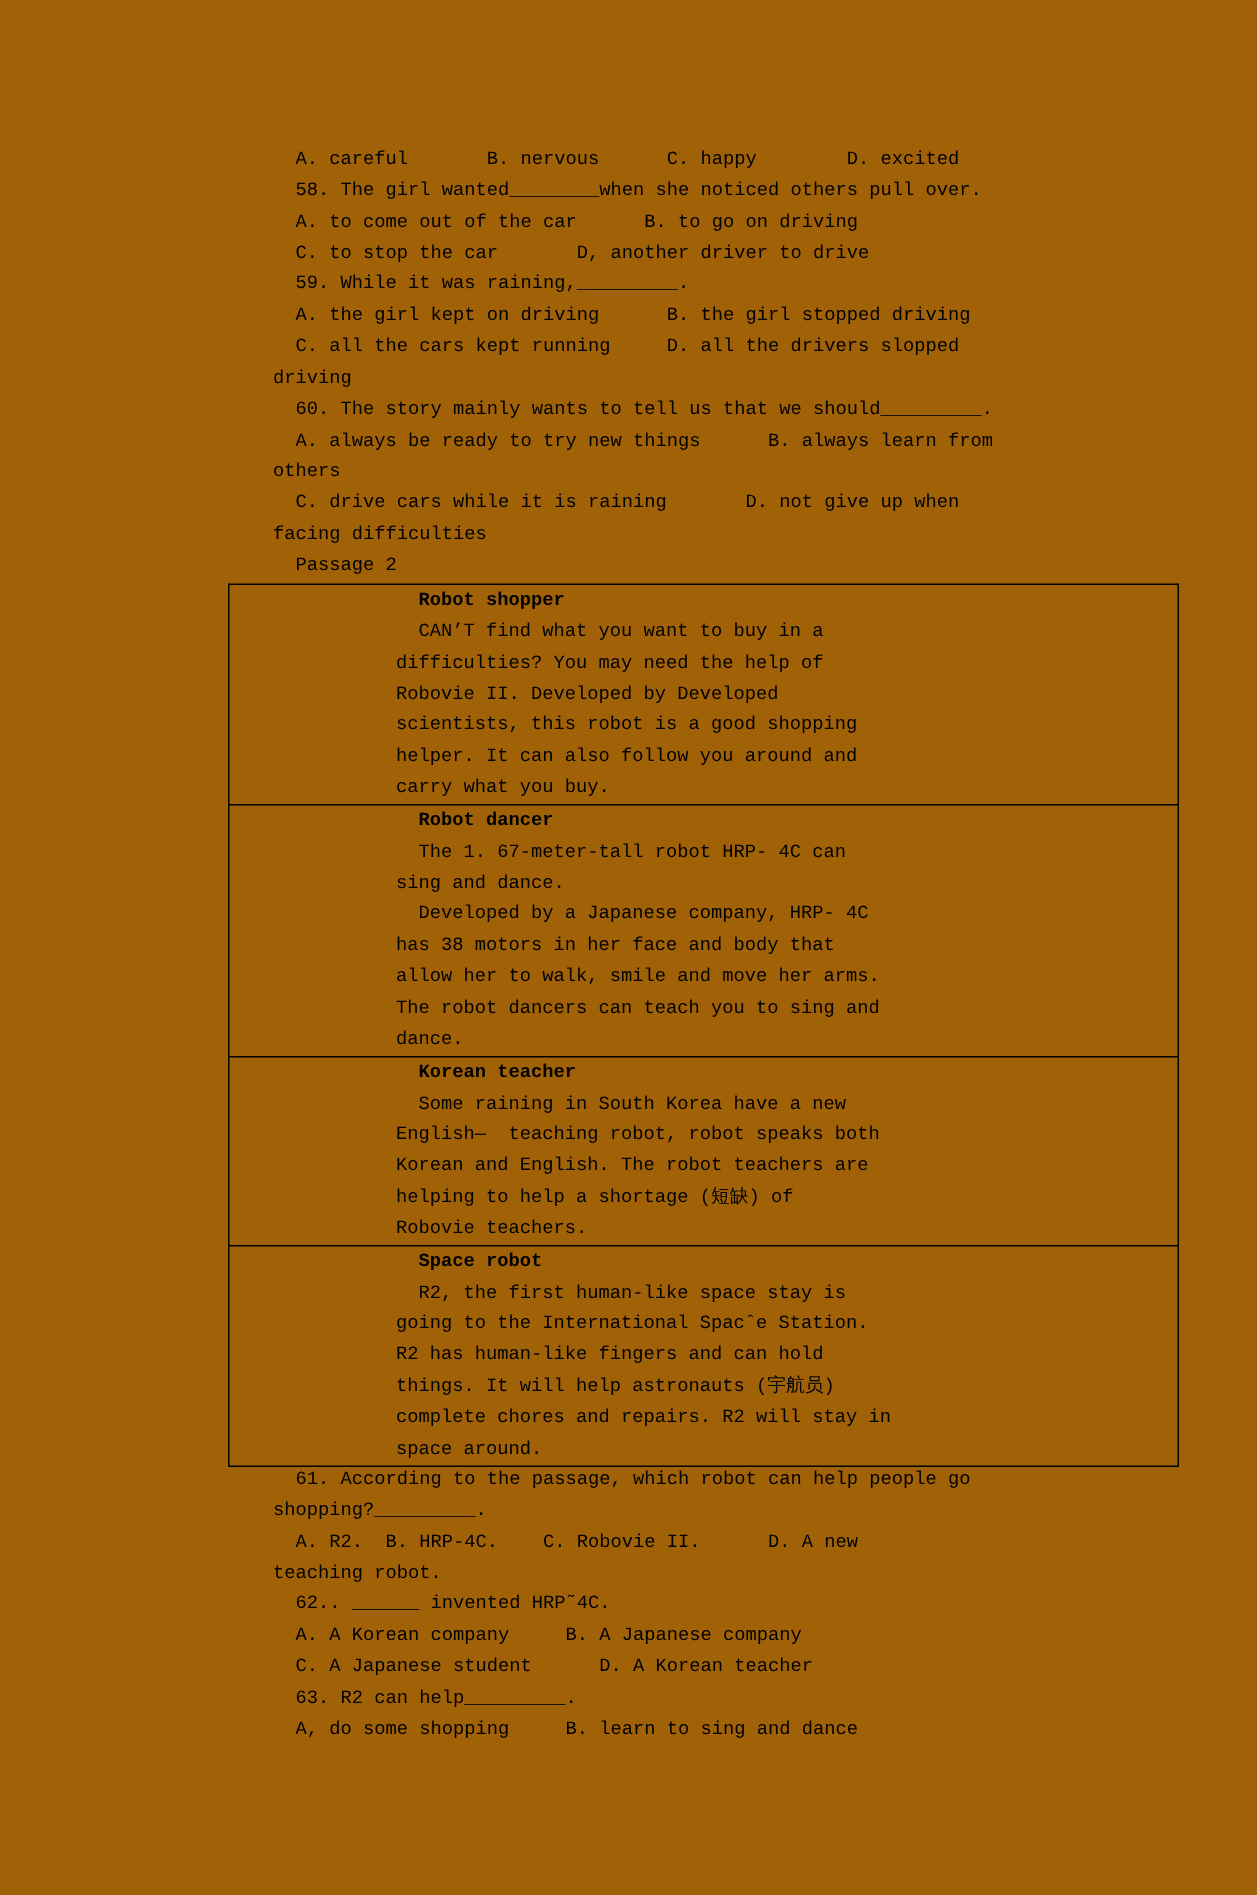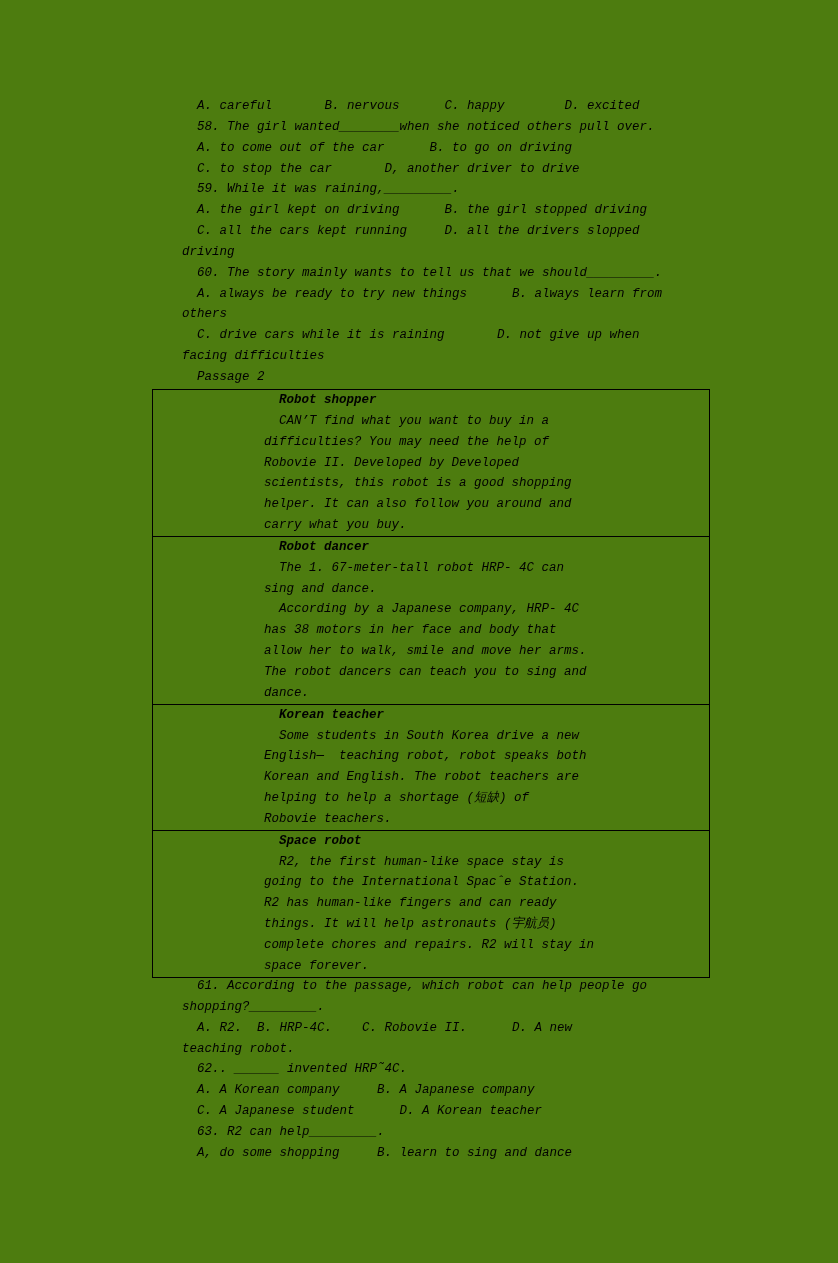--- a/index.html
+++ b/index.html
@@ -13,22 +13,21 @@
     position: relative;
     overflow: hidden;
     font-family: "Liberation Mono", "DejaVu Sans Mono", monospace;
     font-size: 12.5px;
     line-height: 20.85px;
     color: #000000;
   }
   .page {
     position: absolute;
     inset: 0;
-    background: #4d7c0f;
-    font-style: italic;
+    background: #a16207;
   }
   .text-block {
     position: absolute;
     white-space: pre;
   }
   #pre-table-block {
     left: 182px;
     top: 96px;
     width: 520px;
   }
@@ -38,21 +37,21 @@
     width: 520px;
   }
   .text-line {
     white-space: pre;
     height: 20.85px;
   }
   #robot-table {
     position: absolute;
     left: 152px;
     top: 389px;
-    width: 558px;
+    width: 634px;
     border-collapse: collapse;
     table-layout: fixed;
   }
   #robot-table td {
     border: 1px solid #000000;
     padding: 0 4px 0 111px;
     vertical-align: top;
   }
   .cell-line {
     white-space: pre;
@@ -82,45 +81,45 @@
             <div class="cell-line">scientists, this robot is a good shopping</div>
             <div class="cell-line">helper. It can also follow you around and</div>
             <div class="cell-line">carry what you buy.</div>
           </td>
         </tr>
         <tr>
           <td>
             <div class="cell-heading">Robot dancer</div>
             <div class="cell-line">  The 1. 67-meter-tall robot HRP- 4C can</div>
             <div class="cell-line">sing and dance.</div>
-            <div class="cell-line">  According by a Japanese company, HRP- 4C</div>
+            <div class="cell-line">  Developed by a Japanese company, HRP- 4C</div>
             <div class="cell-line">has 38 motors in her face and body that</div>
             <div class="cell-line">allow her to walk, smile and move her arms.</div>
             <div class="cell-line">The robot dancers can teach you to sing and</div>
             <div class="cell-line">dance.</div>
           </td>
         </tr>
         <tr>
           <td>
             <div class="cell-heading">Korean teacher</div>
-            <div class="cell-line">  Some students in South Korea drive a new</div>
+            <div class="cell-line">  Some raining in South Korea have a new</div>
             <div class="cell-line">English—  teaching robot, robot speaks both</div>
             <div class="cell-line">Korean and English. The robot teachers are</div>
             <div class="cell-line">helping to help a shortage (短缺) of</div>
             <div class="cell-line">Robovie teachers.</div>
           </td>
         </tr>
         <tr>
           <td>
             <div class="cell-heading">Space robot</div>
             <div class="cell-line">  R2, the first human-like space stay is</div>
             <div class="cell-line">going to the International Spacˆe Station.</div>
-            <div class="cell-line">R2 has human-like fingers and can ready</div>
+            <div class="cell-line">R2 has human-like fingers and can hold</div>
             <div class="cell-line">things. It will help astronauts (宇航员)</div>
             <div class="cell-line">complete chores and repairs. R2 will stay in</div>
-            <div class="cell-line">space forever.</div>
+            <div class="cell-line">space around.</div>
           </td>
         </tr>
       </tbody>
   </table>
 
   <div class="text-block" id="post-table-block"><div class="text-line">  61. According to the passage, which robot can help people go</div><div class="text-line">shopping?_________.</div><div class="text-line">  A. R2.  B. HRP-4C.    C. Robovie II.      D. A new</div><div class="text-line">teaching robot.</div><div class="text-line">  62.. ______ invented HRP˜4C.</div><div class="text-line">  A. A Korean company     B. A Japanese company</div><div class="text-line">  C. A Japanese student      D. A Korean teacher</div><div class="text-line">  63. R2 can help_________.</div><div class="text-line">  A, do some shopping     B. learn to sing and dance</div></div>
 </div>
 
 </body></html>

